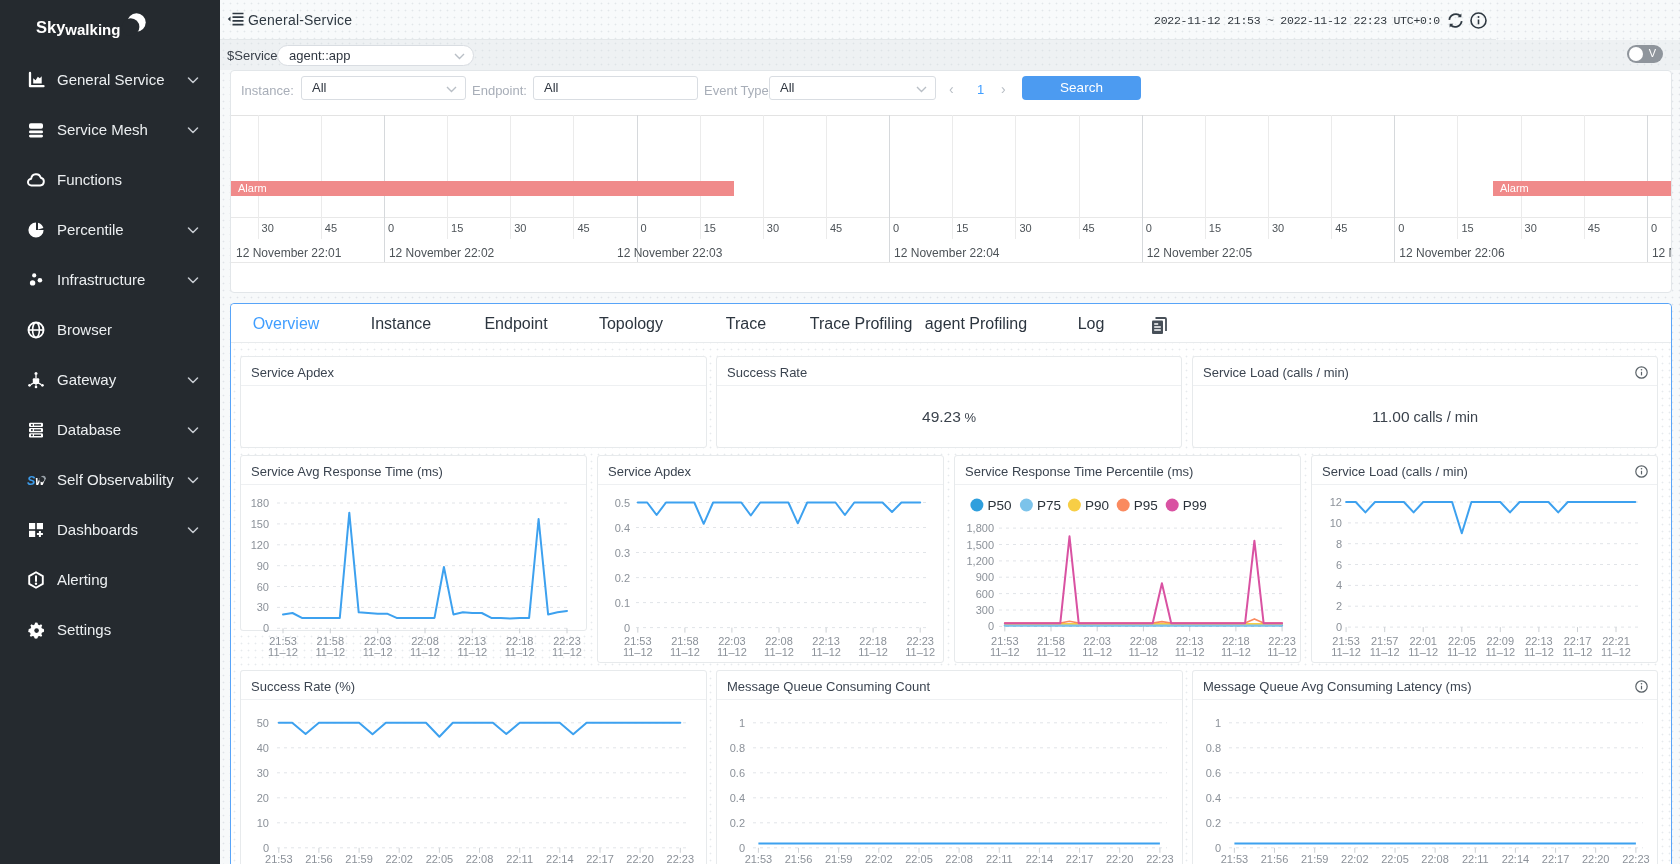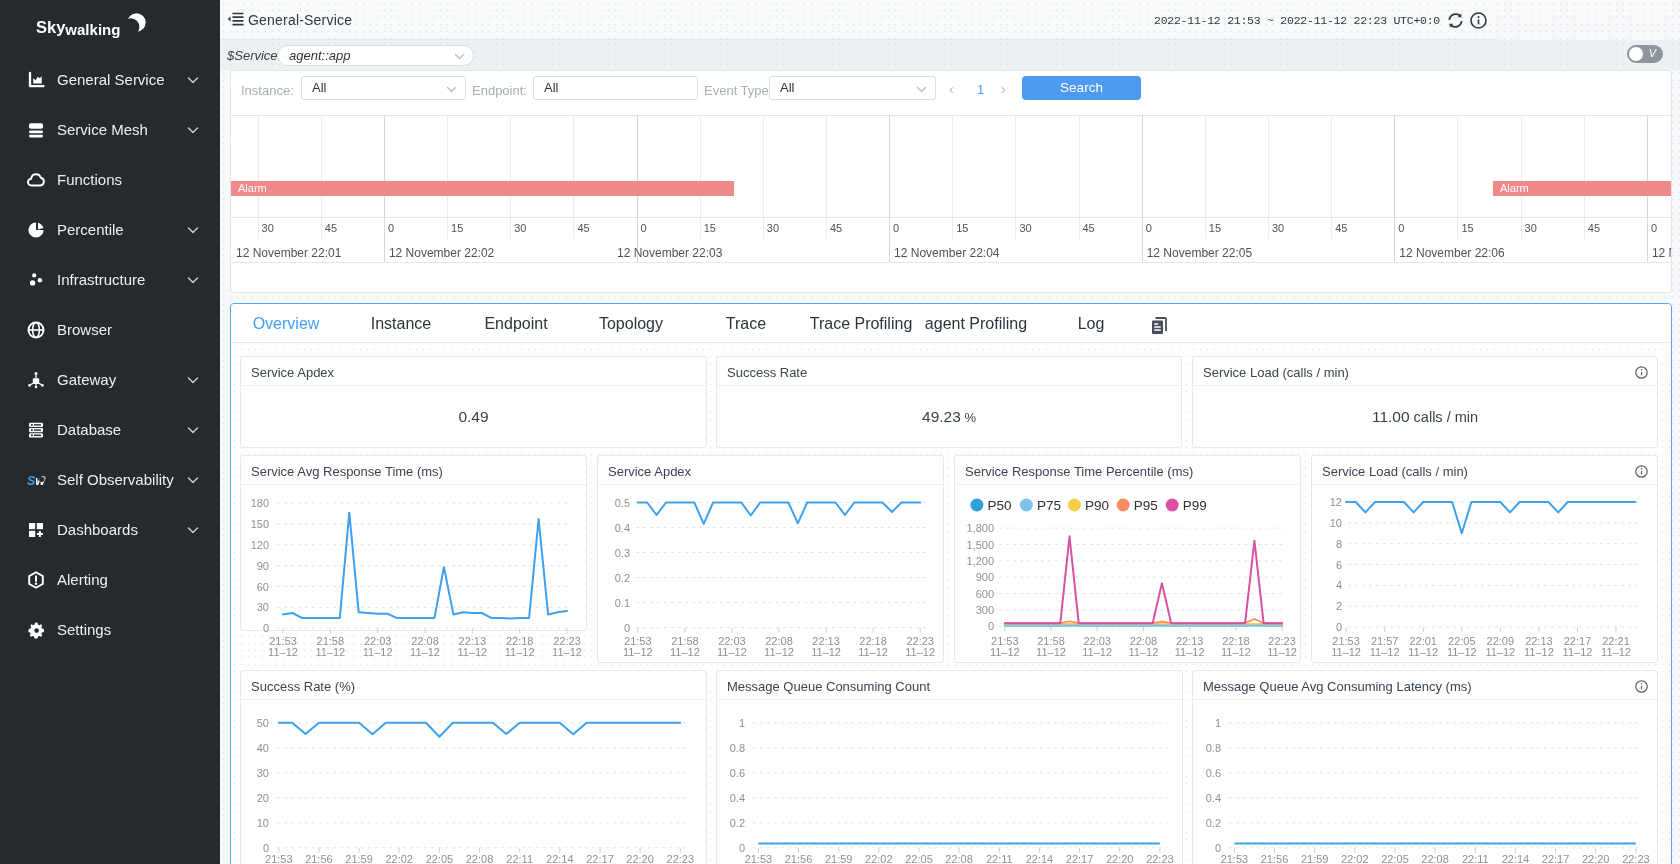--- a/index.html
+++ b/index.html
@@ -8,21 +8,21 @@
 #logo { position:absolute; left:20px; top:11px; color:#fff;margin-left:16px; }
 .navitem { position:absolute; left:0; width:220px; height:40px; color:#eceff1; font-size:15px; }
 .navitem span { position:absolute; left:57px; top:11px; line-height:18px; }
 .nicon { position:absolute; left:26px; top:10px; }
 .chev { position:absolute; right:21px; top:17px; }
 #main { position:absolute; left:220px; top:0; width:1460px; height:864px;
   background:#f7f9fa; background-image:radial-gradient(circle, #e0e4e8 0.9px, transparent 1.05px); background-size:7px 7px; }
 #header { position:absolute; left:0; top:0; width:1276px; height:40px; border-bottom:1px solid #e4e8ea;
   background:#f8fafb; background-image:radial-gradient(circle, #e2e6ea 0.9px, transparent 1.05px); background-size:7px 7px; }
 #toolbar { position:absolute; left:0; top:40px; width:1460px; height:30px;
-  background:#eef1f3; background-image:radial-gradient(circle, #dee3e7 0.9px, transparent 1.05px); background-size:7px 7px;font-style:italic; }
+  background:#eef1f3; background-image:radial-gradient(circle, #dee3e7 0.9px, transparent 1.05px); background-size:7px 7px; }
 #htitle { position:absolute; left:28px; top:12px; font-size:14px; color:#2f3942; letter-spacing:0.2px; }
 #tstamp { position:absolute; right:56px; top:14px; font-family:"Liberation Mono", monospace; font-size:11.5px; color:#31383f; letter-spacing:-0.25px; white-space:nowrap; }
 .panel1 { position:absolute; left:10px; top:70px; width:1442px; height:223px; background:#fff; border:1px solid #e2e6e9; border-radius:4px; overflow:hidden; }
 .panel2 { position:absolute; left:10px; top:303px; width:1442px; height:575px; background:#fff; border:1px solid #58a4f8; border-radius:4px;
   background-image:radial-gradient(circle, #e6eaed 0.9px, transparent 1.05px); background-size:7px 7px; }
 .card { position:absolute; background:#fff; border:1px solid #e7eaec; border-radius:3px; }
 .ctitle { position:absolute; left:10px; top:8px; font-size:13px; color:#3b4450; }
 .chead { position:absolute; left:0; top:0; right:0; height:29px; border-bottom:1px solid #eef0f2; }
 .cval { position:absolute; left:0; right:0; text-align:center; color:#3a424c; }
 svg text.ax { font-family:"Liberation Sans", sans-serif; font-size:11px; fill:#8b9199; }
@@ -303,21 +303,20 @@
     <svg class="abs" style="left:920px;top:12.5px" width="16" height="18" viewBox="0 0 16 18">
       <path d="M4.5 1h9.5a1 1 0 0 1 1 1v12" fill="none" stroke="#474f58" stroke-width="1.8"></path>
       <rect x="1" y="3.5" width="11" height="13.5" rx="1" fill="#474f58"></rect>
       <path d="M3.2 7h4M3.2 10h6.6M3.2 13h6.6" stroke="#fff" stroke-width="1.4"></path>
     </svg>
   </div>
 
   <div class="card" style="left:20px;top:356px;width:467px;height:92px">
     <div class="chead"></div>
       <div class="ctitle">Service Apdex</div>
-    <div class="cval" style="top:51px;font-size:15.5px">0.49</div>
   </div>
   <div class="card" style="left:496px;top:356px;width:466px;height:92px">
     <div class="chead"></div>
       <div class="ctitle">Success Rate</div>
     <div class="cval" style="top:51px;font-size:15.5px">49.23<span style="font-size:13px"> %</span></div>
   </div>
   <div class="card" style="left:972px;top:356px;width:466px;height:92px">
     <div class="chead"></div>
       <div class="ctitle">Service Load (calls / min)</div>
     <svg class="abs" style="right:9px;top:9px" width="13" height="13" viewBox="0 0 13 13">

